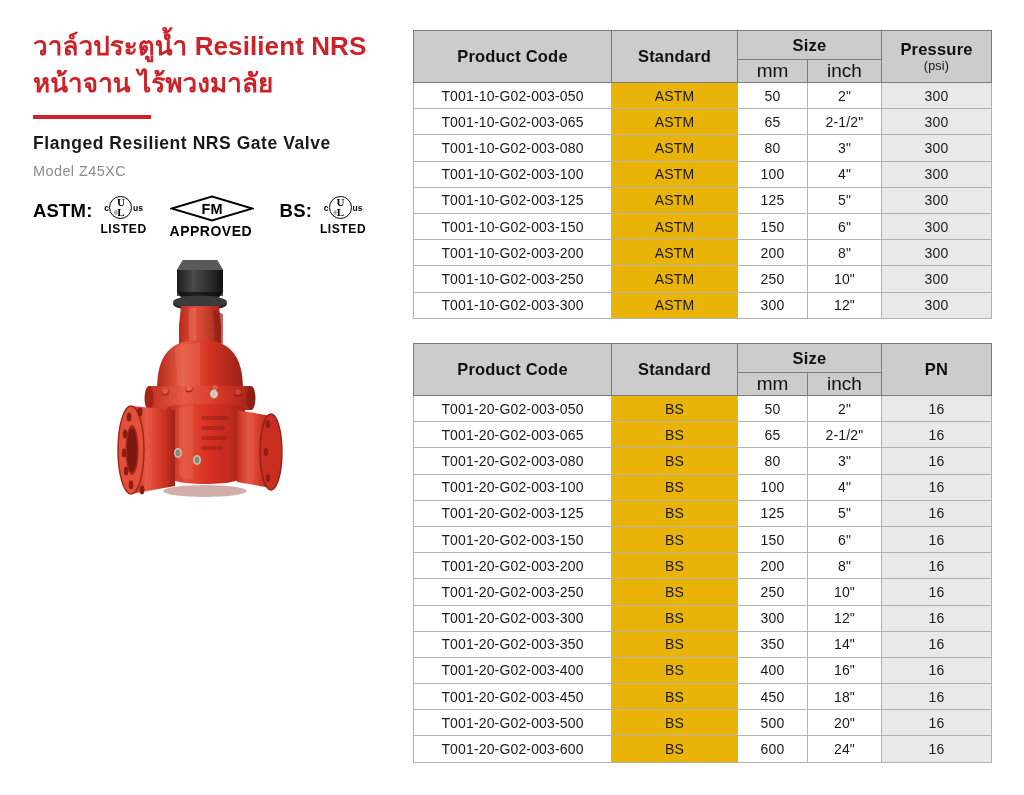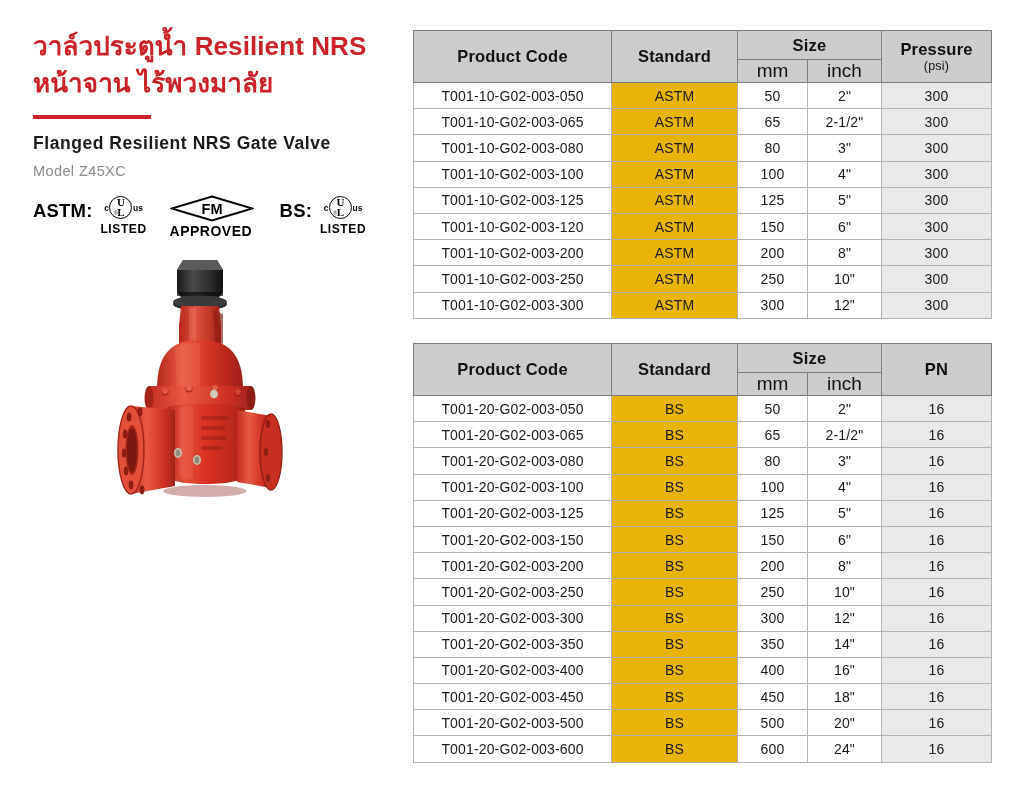--- a/index.html
+++ b/index.html
@@ -456,21 +456,21 @@
           <td class="shaded-light">300</td>
         </tr>
         <tr>
           <td>T001-10-G02-003-125</td>
           <td class="shaded">ASTM</td>
           <td>125</td>
           <td>5"</td>
           <td class="shaded-light">300</td>
         </tr>
         <tr>
-          <td>T001-10-G02-003-120</td>
+          <td>T001-10-G02-003-150</td>
           <td class="shaded">ASTM</td>
           <td>150</td>
           <td>6"</td>
           <td class="shaded-light">300</td>
         </tr>
         <tr>
           <td>T001-10-G02-003-200</td>
           <td class="shaded">ASTM</td>
           <td>200</td>
           <td>8"</td>

